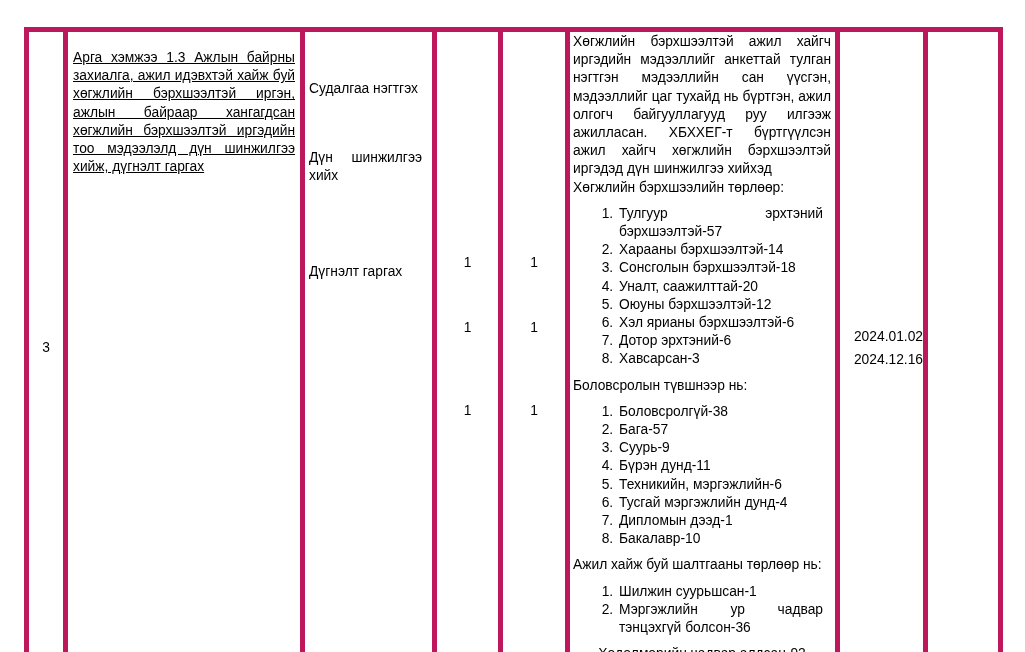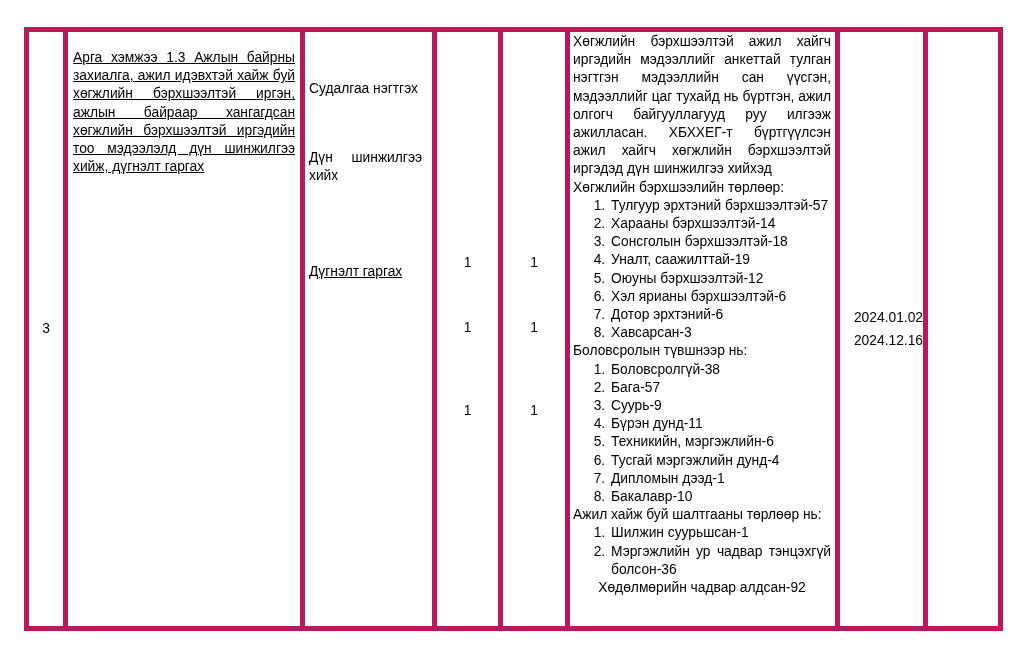--- a/index.html
+++ b/index.html
@@ -30,32 +30,32 @@
     line-height: 18.2px;
   }
   
   td.cell-rownum { text-align: center; vertical-align: middle; }
   
   .measure { margin: 17px 5px 0 5px; text-align: justify; text-decoration: underline; }
   
   .act { margin-left: 4px; margin-right: 10px; text-align: justify; }
   .act-1 { margin-top: 48px; }
   .act-2 { margin-top: 51px; }
-  .act-3 { margin-top: 77px; text-decoration: underline; }
+  .act-3 { margin-top: 77px; }
   
   .num { text-align: center; }
   .num-1 { margin-top: 222px; }
   .num-2 { margin-top: 47px; }
   .num-3 { margin-top: 65px; }
   
   td.cell-result { padding: 1px 4px 0 3px; }
   .cell-result p { margin: 0; }
   .intro { text-align: justify; }
   .section-heading { font-weight: normal; text-align: justify; }
-  .cell-result ol { margin: 0; padding: 0 0 0 36px; }
+  .cell-result ol { margin: 8px; padding: 0 0 0 36px; }
   .cell-result li { text-align: justify; padding-left: 2px; }
   .result-footer { text-align: center; }
   
   td.cell-dates { vertical-align: middle; padding-left: 4px; line-height: 23px; text-align: right; }
 </style>
 </head>
 <body>
 
 <div class="page">
   <table class="report-table">
@@ -99,21 +99,21 @@
       </td>
 
       <td class="cell-result">
         <p class="intro">Хөгжлийн бэрхшээлтэй ажил хайгч иргэдийн мэдээллийг анкеттай тулган нэгтгэн мэдээллийн сан үүсгэн, мэдээллийг цаг тухайд нь бүртгэн, ажил олгогч байгууллагууд руу илгээж ажилласан. ХБХХЕГ-т бүртгүүлсэн ажил хайгч хөгжлийн бэрхшээлтэй иргэдэд дүн шинжилгээ хийхэд</p>
 
         <p class="section-heading">Хөгжлийн бэрхшээлийн төрлөөр:</p>
         <ol>
           <li>Тулгуур эрхтэний бэрхшээлтэй-57</li>
           <li>Харааны бэрхшээлтэй-14</li>
           <li>Сонсголын бэрхшээлтэй-18</li>
-          <li>Уналт, саажилттай-19</li>
+          <li>Уналт, саажилттай-20</li>
           <li>Оюуны бэрхшээлтэй-12</li>
           <li>Хэл ярианы бэрхшээлтэй-6</li>
           <li>Дотор эрхтэний-6</li>
           <li>Хавсарсан-3</li>
         </ol>
 
         <p class="section-heading">Боловсролын түвшнээр нь:</p>
         <ol>
           <li>Боловсролгүй-38</li>
           <li>Бага-57</li>

